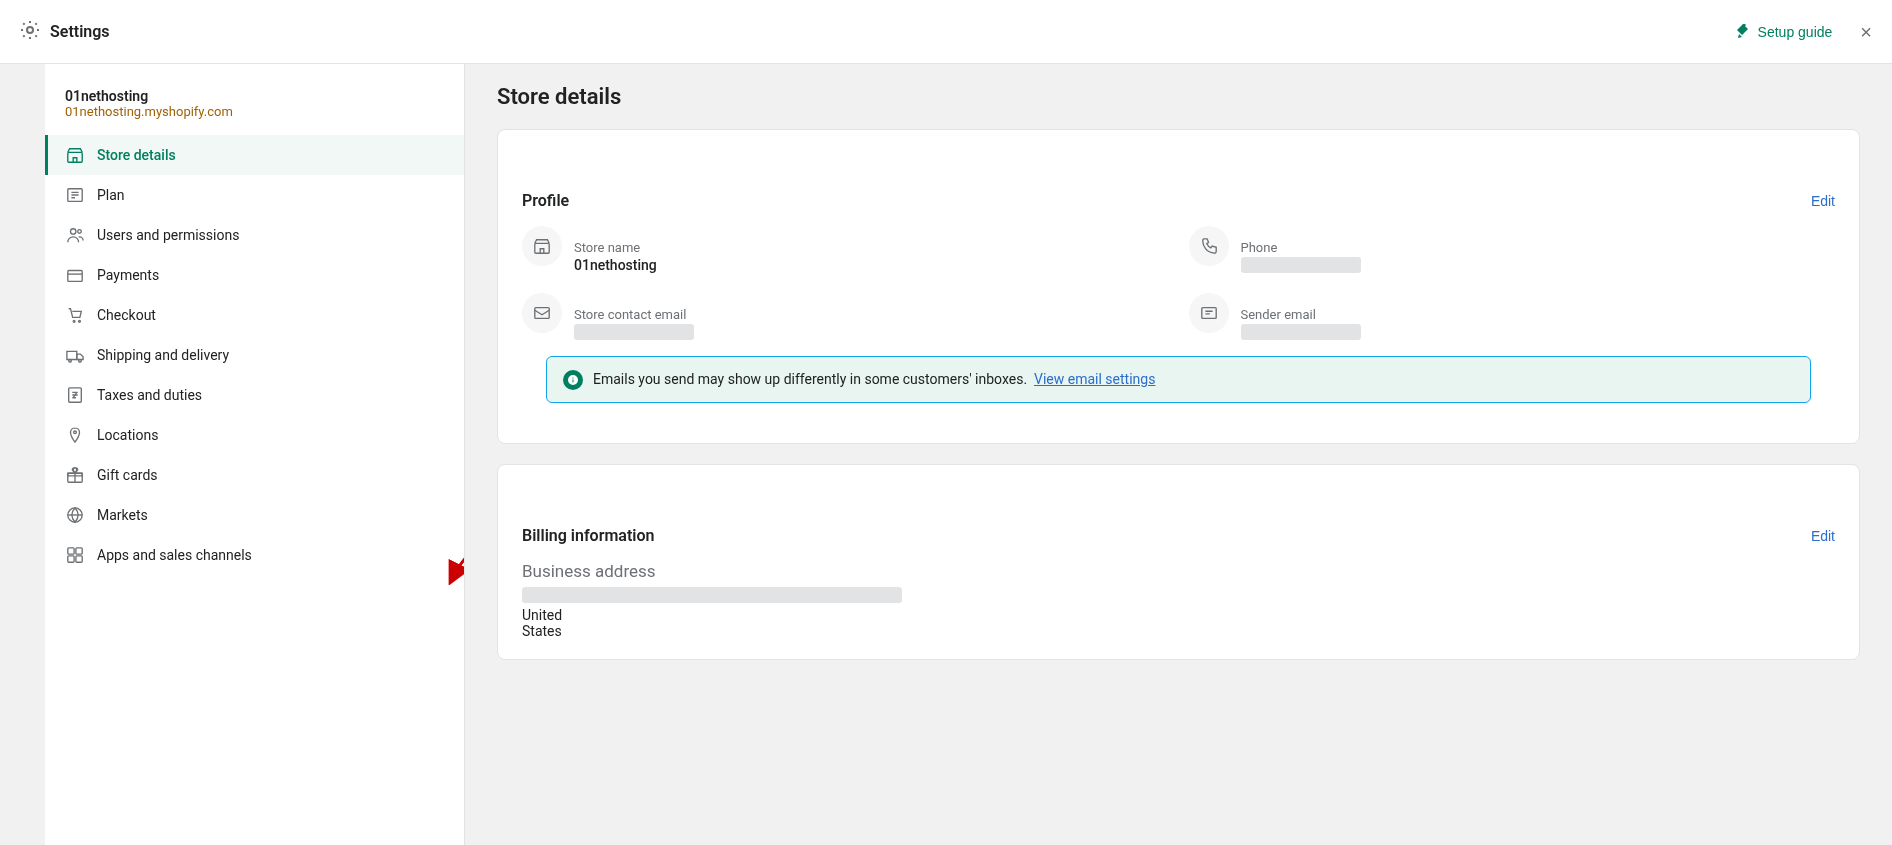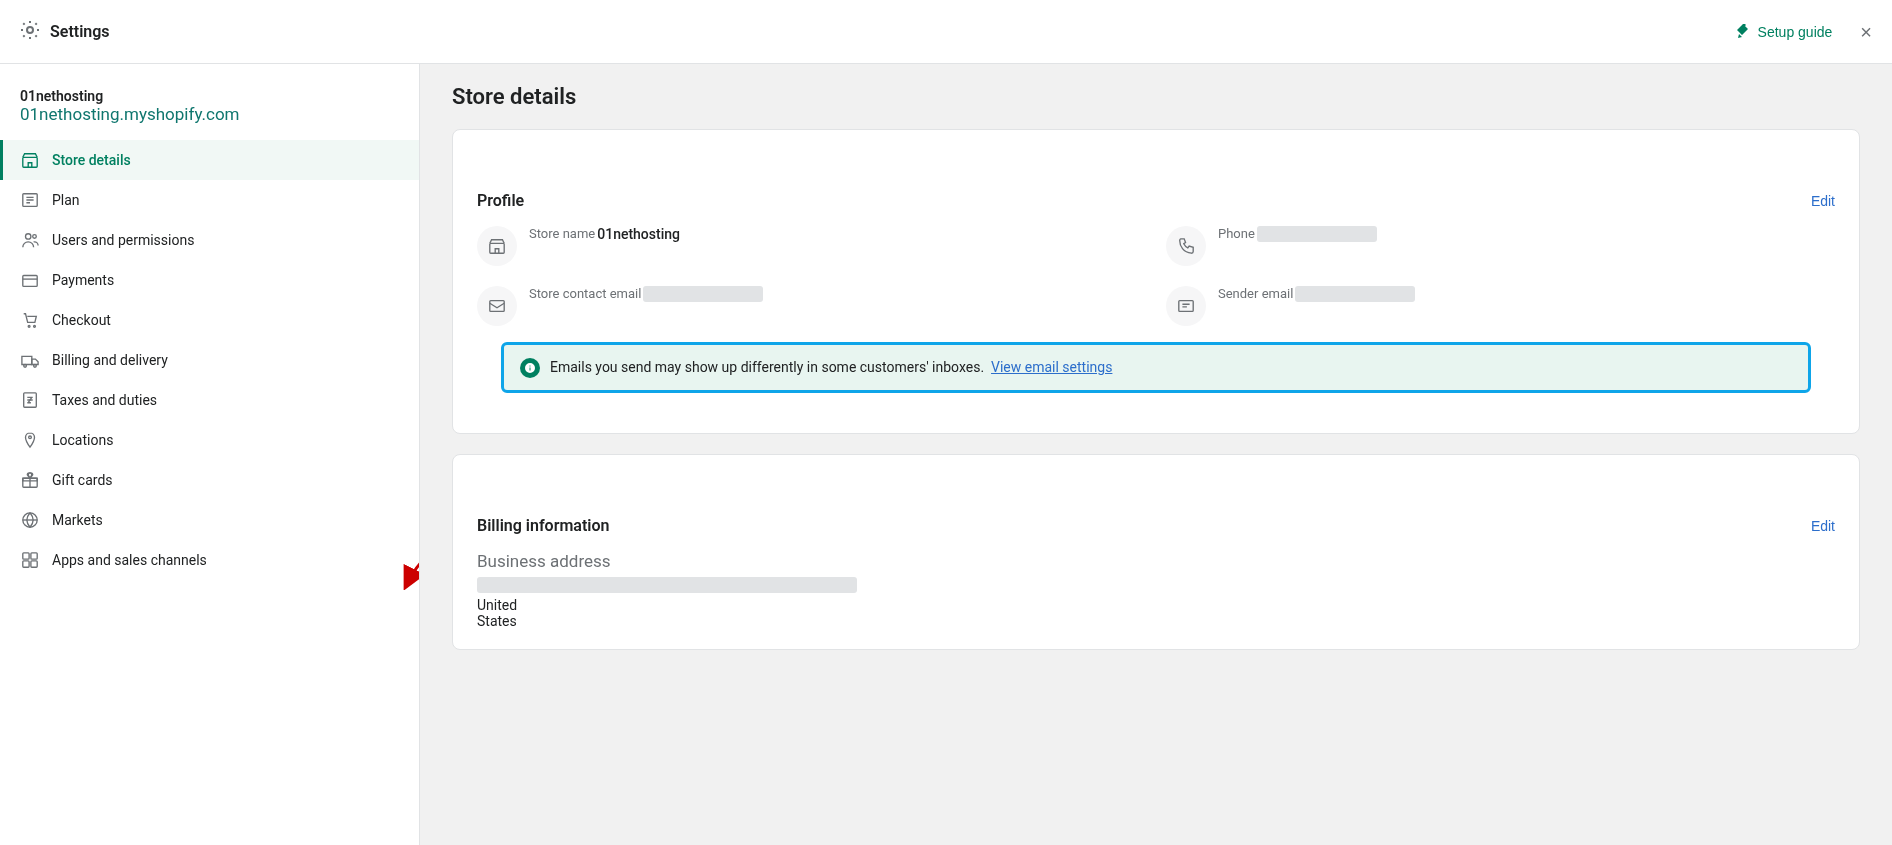--- a/index.html
+++ b/index.html
@@ -7,26 +7,26 @@
     
     .app-container { display: flex; flex-direction: column; height: 845px; width: 1892px; overflow: hidden; }
     
     .top-bar { display: flex; align-items: center; justify-content: space-between; padding: 0 20px; height: 64px; background: #fff; border-bottom: 1px solid #e1e3e5; }
     .top-bar-left { display: flex; align-items: center; gap: 10px; }
     .top-bar-title { font-size: 16px; font-weight: 600; color: #202223; }
     .top-bar-right { display: flex; align-items: center; gap: 28px; }
     .setup-guide-btn { display: flex; align-items: center; gap: 6px; color: #008060; font-size: 14px; font-weight: 500; cursor: pointer; background: none; border: none; }
     .close-btn { background: none; border: none; cursor: pointer; color: #6d7175; font-size: 20px; line-height: 1; }
     
-    .main-layout { display: flex; flex: 1; overflow: hidden; }
+    .main-layout { display: flex; flex: 1; overflow: hidden; padding-left: 45px; }
     
     .sidebar { width: 420px; background: #fff; border-right: 1px solid #e1e3e5; overflow-y: auto; padding: 16px 0; flex-shrink: 0; }
     .sidebar-store-info { padding: 8px 20px 16px 20px; }
     .sidebar-store-name { font-size: 14px; font-weight: 600; color: #202223; }
-    .sidebar-store-url { font-size: 17px; color: #0f766e; cursor: pointer; }
+    .sidebar-store-url { font-size: 13px; color: #a16207; cursor: pointer; }
     
     .sidebar-nav { display: flex; flex-direction: column; }
     .nav-item { display: flex; align-items: center; gap: 12px; padding: 10px 20px; cursor: pointer; color: #202223; font-size: 14px; text-decoration: none; transition: background 0.15s; }
     .nav-item.active { background: #f1f8f5; color: #008060; border-left: 3px solid #008060; padding-left: 17px; font-weight: 500; }
     .nav-item .nav-icon { width: 20px; height: 20px; display: flex; align-items: center; justify-content: center; flex-shrink: 0; }
     .nav-item .nav-icon svg { width: 18px; height: 18px; }
     .nav-item.active .nav-icon svg { stroke: #008060; }
     
     .content-area { flex: 1; overflow-y: auto; padding: 20px 32px; background: #f1f1f1; }
     .content-title { font-size: 22px; font-weight: 600; color: #202223; margin-bottom: 20px; }
@@ -34,26 +34,26 @@
     .card { background: #fff; border-radius: 8px; border: 1px solid #e1e3e5; margin-bottom: 20px; overflow: hidden; }
     .card-header { display: flex; align-items: center; justify-content: space-between; padding: 20px 24px 16px 24px; margin-top: 41px; }
     .card-title { font-size: 16px; font-weight: 600; color: #202223; }
     .edit-link { color: #2c6ecb; font-size: 14px; cursor: pointer; background: none; border: none; }
     
     .profile-fields { padding: 0 24px 20px 24px; }
     .fields-grid { display: grid; grid-template-columns: 1fr 1fr; gap: 20px; margin-bottom: 16px; }
     .field-item { display: flex; align-items: flex-start; gap: 12px; }
     .field-icon { width: 40px; height: 40px; background: #f6f6f7; border-radius: 50%; display: flex; align-items: center; justify-content: center; flex-shrink: 0; }
     .field-icon svg { width: 18px; height: 18px; stroke: #6d7175; fill: none; }
-    .field-content { display: flex; flex-direction: row; gap: 2px; }
+    .field-content { display: flex; flex-direction: column; gap: 2px; margin-top: 14px; }
     .field-label { font-size: 13px; color: #6d7175; }
     .field-value { font-size: 14px; font-weight: 500; color: #202223; }
     .field-value.redacted { background: #e1e3e5; border-radius: 3px; color: transparent; user-select: none; min-width: 120px; height: 16px; display: block; }
     
-    .info-banner { margin: 0 24px 20px 24px; background: #e8f5f0; border: 3px solid #0ea5e9; border-radius: 6px; padding: 12px 16px; display: flex; align-items: flex-start; gap: 10px; }
+    .info-banner { margin: 0 24px 20px 24px; background: #e8f5f0; border: 1px solid #0ea5e9; border-radius: 6px; padding: 12px 16px; display: flex; align-items: flex-start; gap: 10px; }
     .info-banner-icon { width: 20px; height: 20px; background: #008060; border-radius: 50%; display: flex; align-items: center; justify-content: center; flex-shrink: 0; margin-top: 1px; }
     .info-banner-icon svg { width: 12px; height: 12px; fill: white; }
     .info-banner-text { font-size: 14px; color: #202223; line-height: 1.5; }
     .info-banner-link { color: #2c6ecb; cursor: pointer; text-decoration: underline; }
     
     .billing-content { padding: 0 24px 20px 24px; }
     .billing-label { font-size: 17px; color: #6d7175; margin-bottom: 6px; }
     .billing-address { font-size: 14px; color: #202223; }
     .billing-address .redacted-line { background: #e1e3e5; border-radius: 3px; color: transparent; user-select: none; height: 16px; width: 380px; display: inline-block; margin-bottom: 4px; }
   </style>
@@ -152,21 +152,21 @@
 
         <div class="nav-item">
           <span class="nav-icon">
             <svg viewBox="0 0 20 20" fill="none" stroke="#6d7175" stroke-width="1.5">
               <path d="M1 6h11v9H1z"></path>
               <path d="M12 9h4l3 3v3h-7V9z"></path>
               <circle cx="4.5" cy="16.5" r="1.5"></circle>
               <circle cx="15.5" cy="16.5" r="1.5"></circle>
             </svg>
           </span>
-          <span>Billing and delivery</span>
+          <span>Shipping and delivery</span>
         </div>
 
         <div class="nav-item">
           <span class="nav-icon">
             <svg viewBox="0 0 20 20" fill="none" stroke="#6d7175" stroke-width="1.5">
               <rect x="3" y="2" width="14" height="16" rx="1"></rect>
               <path d="M7 7h6M7 10h6M7 13h4"></path>
               <path d="M12 7l-4 6"></path>
             </svg>
           </span>

